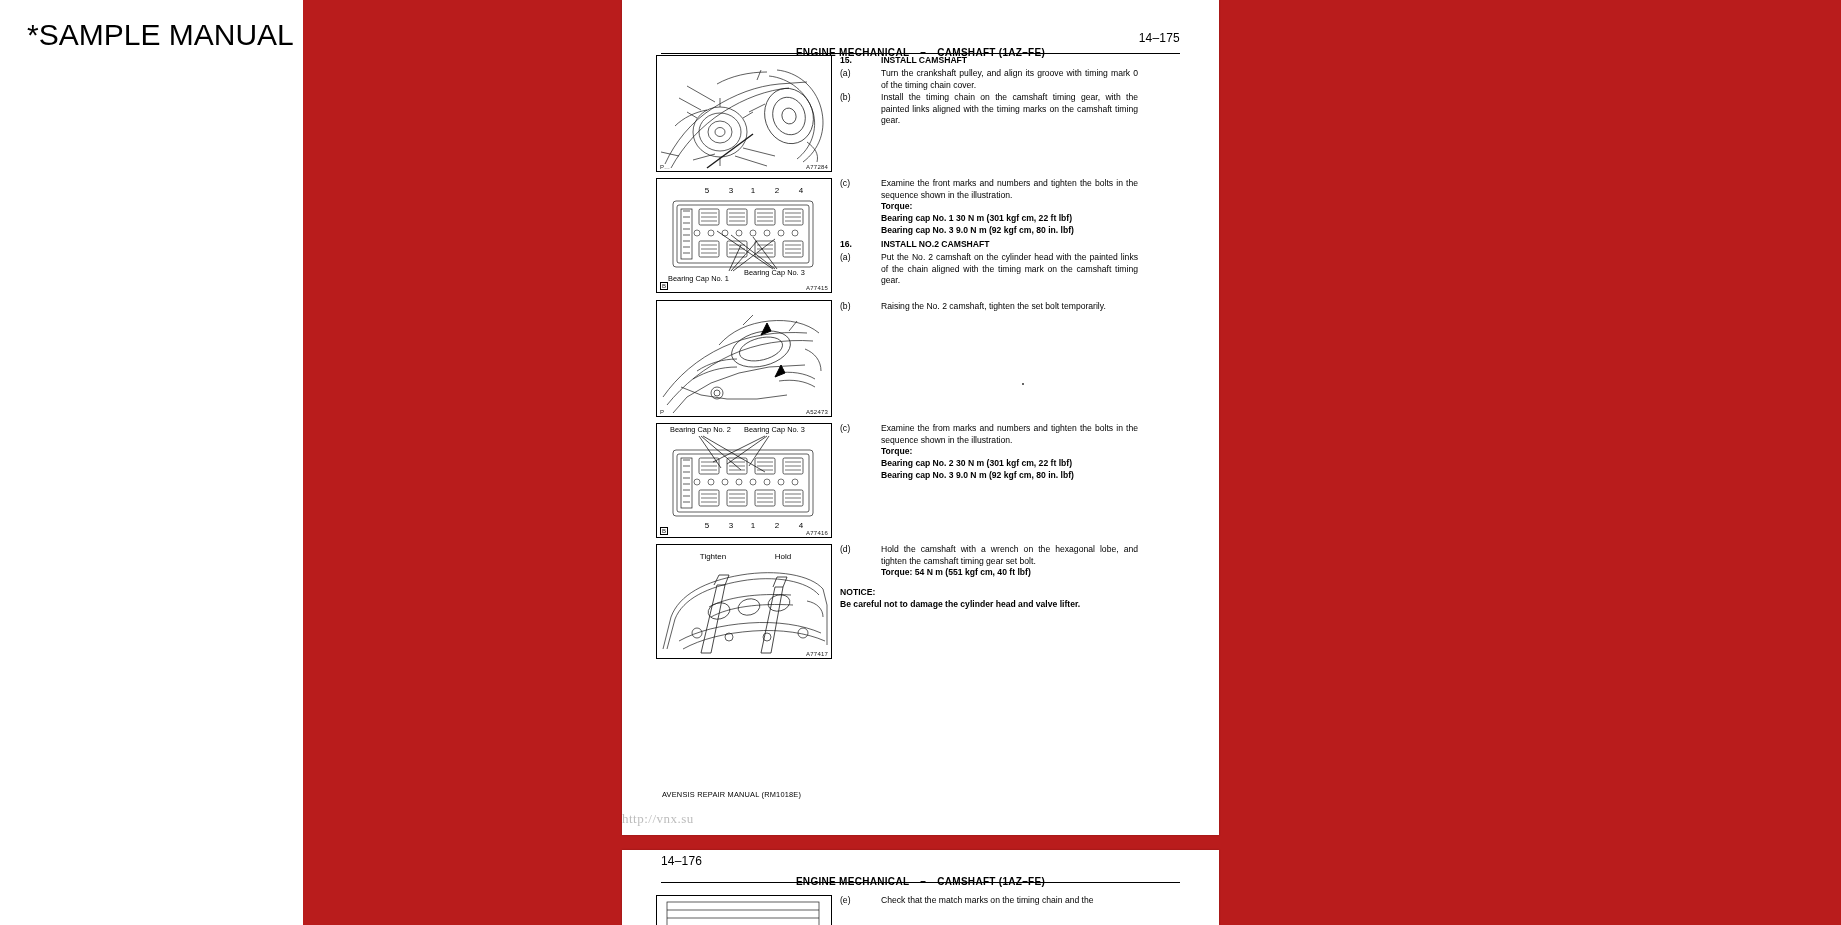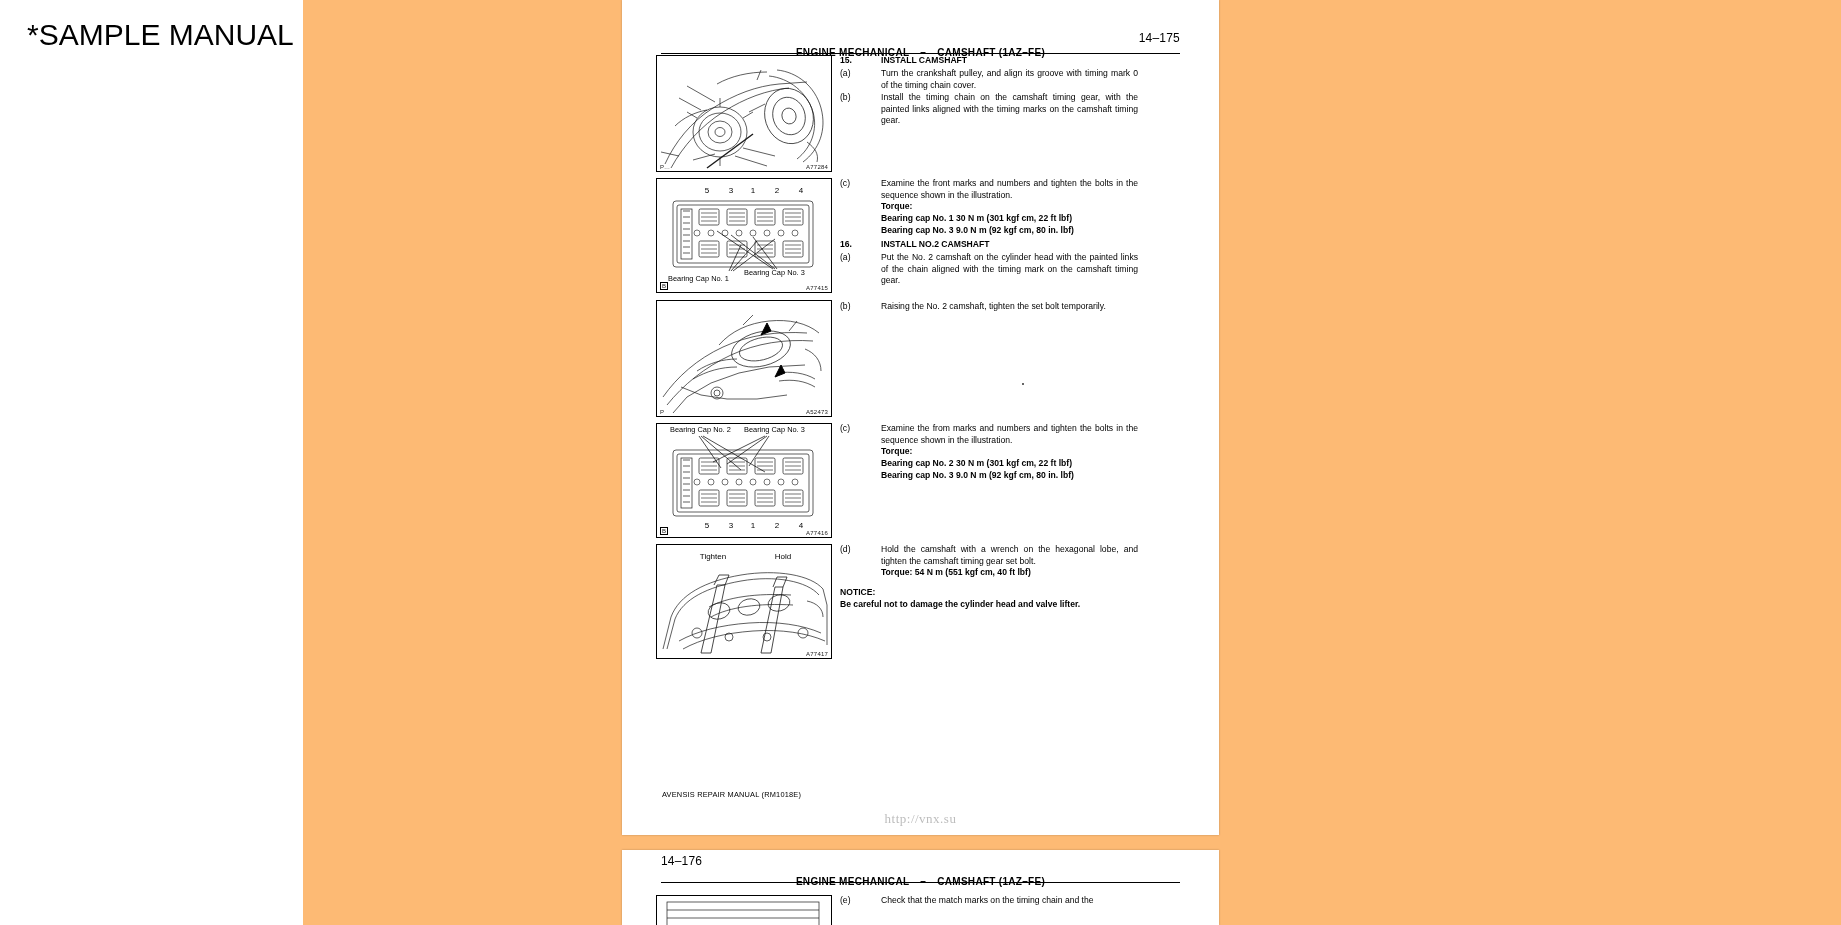--- a/index.html
+++ b/index.html
@@ -10,21 +10,21 @@
     height: 925px;
     overflow: hidden;
     font-family: "Liberation Sans", sans-serif;
   }
 
   .viewer {
     position: absolute;
     left: 0; top: 0;
     width: 1841px;
     height: 925px;
-    background: #fdba74;
+    background: #b91c1c;
   }
 
   
   .left-pane {
     position: absolute;
     left: 0; top: 0;
     width: 303px;
     height: 925px;
     background: #ffffff;
   }
@@ -159,21 +159,20 @@
     bottom: 36px;
     font-size: 7.4px;
     letter-spacing: 0.2px;
   }
 
   .watermark {
     position: absolute;
     left: 0;
     right: 0;
     bottom: 8px;
-    text-align: center;
     font-family: "Liberation Serif", serif;
     font-size: 13px;
     color: #bdbdbd;
     letter-spacing: 0.5px;
   }
 
   .dot-artifact {
     position: absolute;
     width: 2px; height: 2px;
     background: #333;

